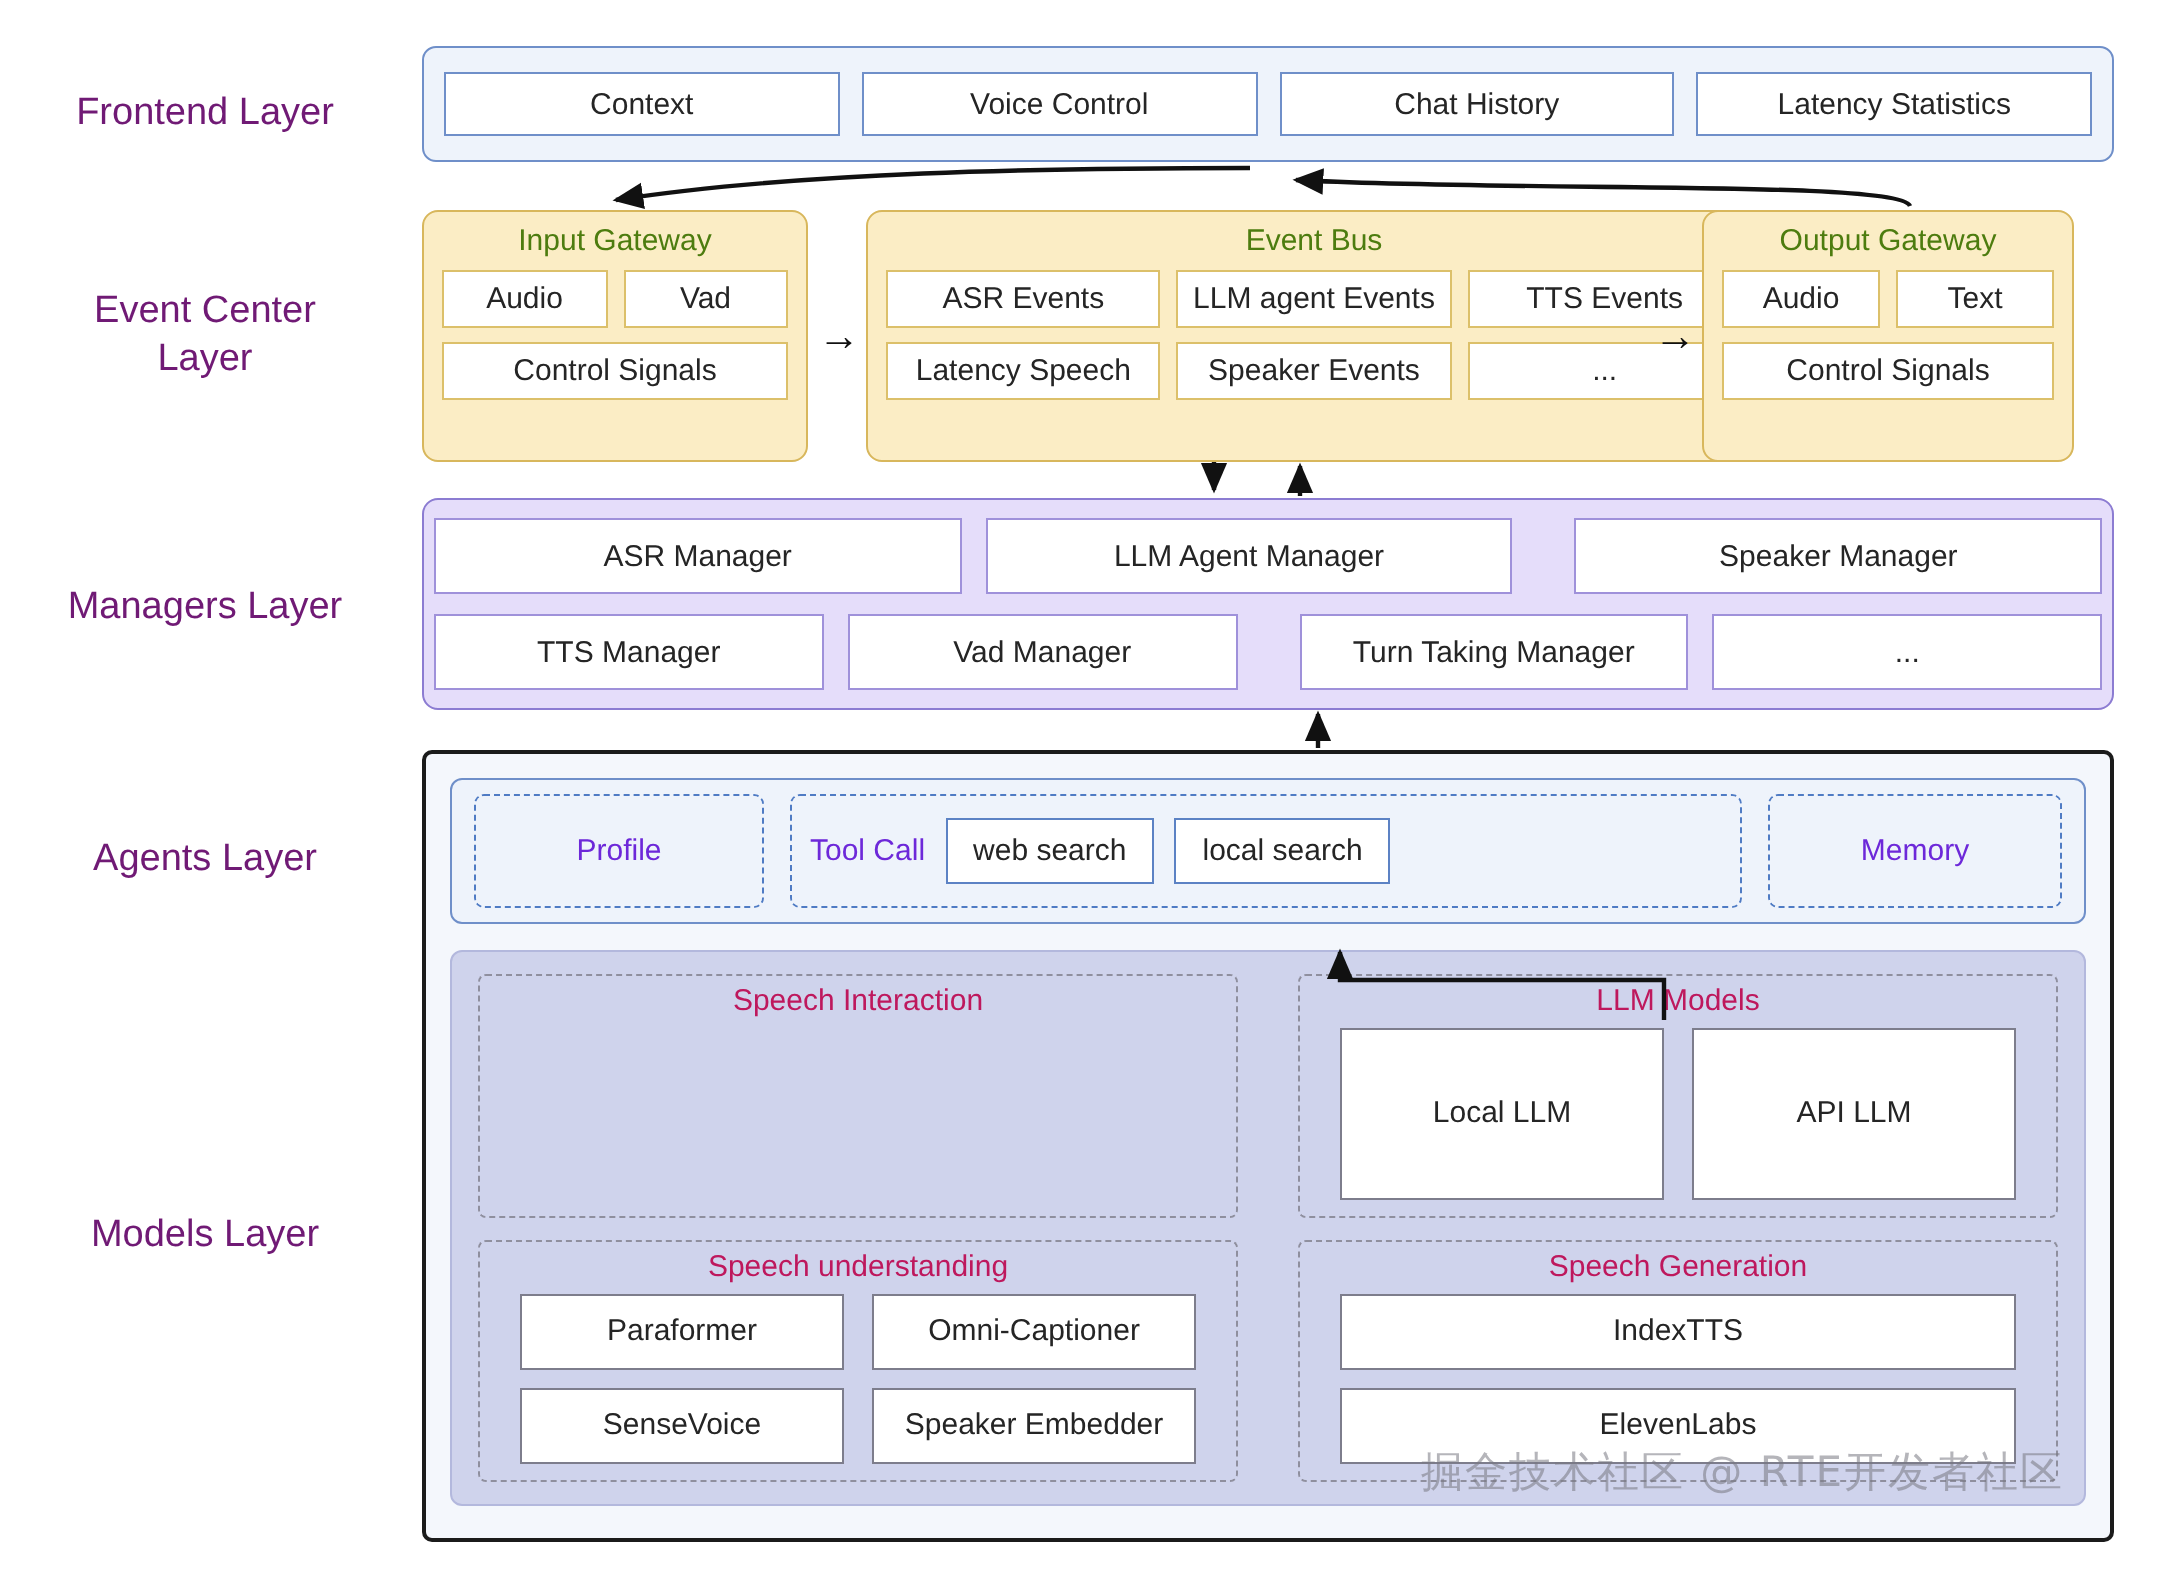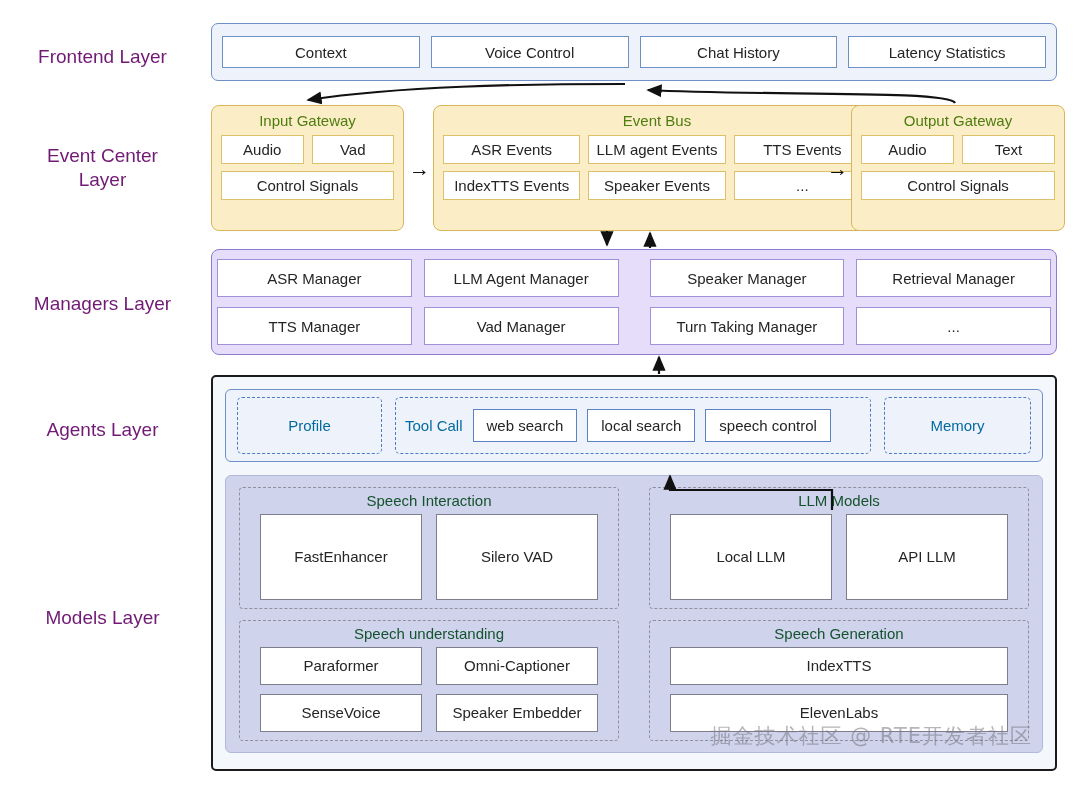--- a/index.html
+++ b/index.html
@@ -89,21 +89,21 @@
   .evt-row .node {
     flex: 1 1 0;
     height: 29px;
     border: 1.4px solid #dcc06a;
     background: #fff;
     font-size: 15px;
   }
 
   #evt-input   { left: 211px; top: 105px; width: 193px; height: 126px; }
   #evt-bus     { left: 433px; top: 105px; width: 448px; height: 126px; }
-  #evt-output  { left: 851px; top: 105px; width: 214px; height: 126px; }
+  #evt-output  { left: 851px; top: 105px; width: 186px; height: 126px; }
 
   .h-arrow {
     position: absolute;
     font-size: 21px;
     color: #111;
     line-height: 1;
   }
 
   
   .managers-band {
@@ -177,21 +177,21 @@
   }
   #agent-profile { width: 145px; justify-content: center; }
   #agent-toolcall {
     flex: 1 1 auto;
     padding: 0 9px;
     gap: 10px;
   }
   #agent-memory { width: 147px; justify-content: center; }
   .dashed-label {
     font-size: 15px;
-    color: #0369a1;
+    color: #6d28d9;
     white-space: nowrap;
   }
   #agent-toolcall .node {
     height: 33px;
     border: 1.4px solid #5c82c4;
     background: #fff;
     padding: 0 13px;
     font-size: 15px;
     white-space: nowrap;
   }
@@ -220,21 +220,21 @@
     border: 1.6px dashed #8f8f9e;
     border-radius: 4px;
     box-sizing: border-box;
     padding: 4px 20px 8px 20px;
     display: flex;
     flex-direction: column;
   }
   .model-group-title {
     text-align: center;
     font-size: 15px;
-    color: #14532d;
+    color: #be185d;
     margin-bottom: 5px;
   }
   .model-grid {
     flex: 1 1 auto;
     display: flex;
     gap: 14px;
   }
   .model-col {
     flex: 1 1 0;
     display: flex;
@@ -303,21 +303,21 @@
 <div class="h-arrow" style="left:409px; top:158px;">→</div>
 
 <div class="evt-box" id="evt-bus">
   <div class="evt-title">Event Bus</div>
   <div class="evt-row">
     <div class="node">ASR Events</div>
     <div class="node">LLM agent Events</div>
     <div class="node">TTS Events</div>
   </div>
   <div class="evt-row">
-    <div class="node">IndexTTS Events</div>
+    <div class="node">Latency Speech</div>
     <div class="node">Speaker Events</div>
     <div class="node">...</div>
   </div>
 </div>
 
 <div class="h-arrow" style="left:827px; top:158px;">→</div>
 
 <div class="evt-box" id="evt-output">
   <div class="evt-title">Output Gateway</div>
   <div class="evt-row">
@@ -333,23 +333,20 @@
   <div class="mgr-row">
     <div class="mgr-cell">
       <div class="node">ASR Manager</div>
     </div>
     <div class="mgr-cell">
       <div class="node">LLM Agent Manager</div>
     </div>
     <div class="mgr-cell gap">
       <div class="node">Speaker Manager</div>
     </div>
-    <div class="mgr-cell">
-      <div class="node">Retrieval Manager</div>
-    </div>
   </div>
   <div class="mgr-row">
     <div class="mgr-cell">
       <div class="node">TTS Manager</div>
     </div>
     <div class="mgr-cell">
       <div class="node">Vad Manager</div>
     </div>
     <div class="mgr-cell gap">
       <div class="node">Turn Taking Manager</div>
@@ -363,40 +360,31 @@
 <div class="agents-models-frame">
 
   <div class="agents-band">
     <div class="dashed-group" id="agent-profile">
       <span class="dashed-label">Profile</span>
     </div>
     <div class="dashed-group" id="agent-toolcall">
       <span class="dashed-label">Tool Call</span>
       <div class="node">web search</div>
       <div class="node">local search</div>
-      <div class="node">speech  control</div>
     </div>
     <div class="dashed-group" id="agent-memory">
       <span class="dashed-label">Memory</span>
     </div>
   </div>
 
   <div class="models-band">
     <div class="models-row">
 
       <div class="model-group tall">
         <div class="model-group-title">Speech Interaction</div>
-        <div class="model-grid">
-          <div class="model-col">
-            <div class="node">FastEnhancer</div>
-          </div>
-          <div class="model-col">
-            <div class="node">Silero  VAD</div>
-          </div>
-        </div>
       </div>
 
       <div class="model-group tall">
         <div class="model-group-title">LLM Models</div>
         <div class="model-grid">
           <div class="model-col">
             <div class="node">Local LLM</div>
           </div>
           <div class="model-col">
             <div class="node">API LLM</div>

